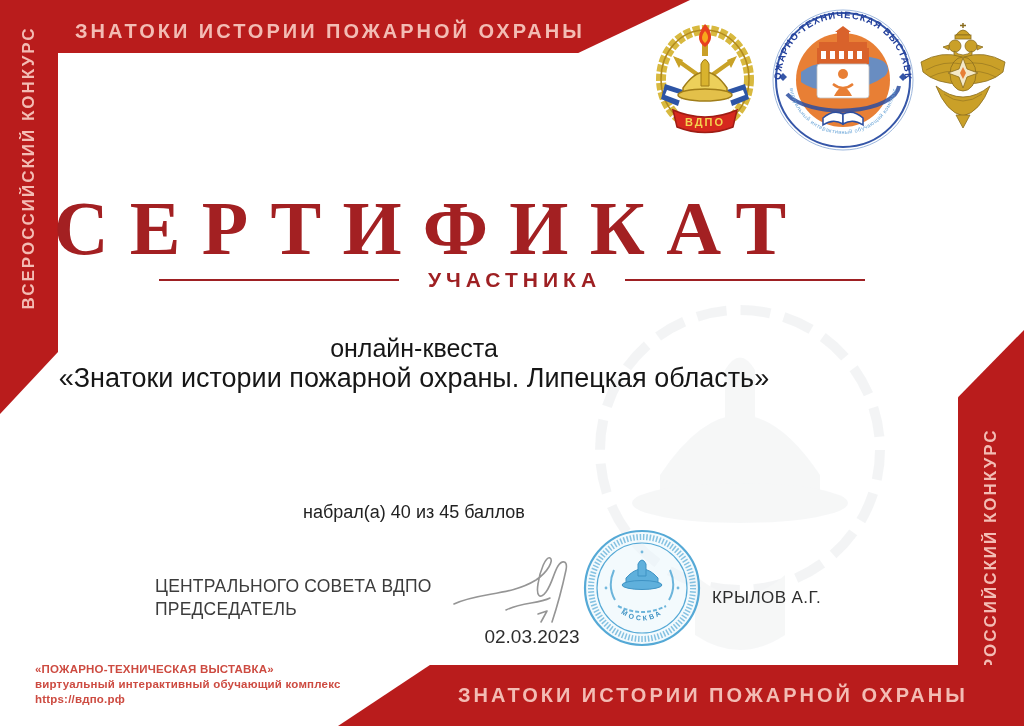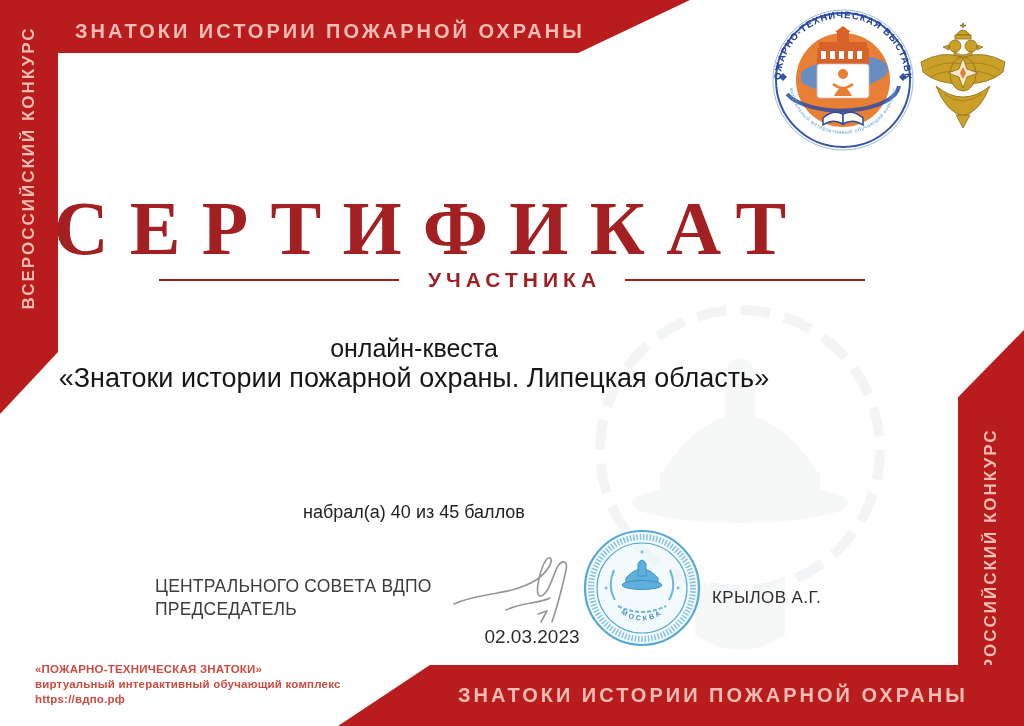--- a/index.html
+++ b/index.html
@@ -94,20 +94,39 @@
     <div class="ribbon-text">ЗНАТОКИ ИСТОРИИ ПОЖАРНОЙ ОХРАНЫ</div>
   </div>
   <div class="ribbon ribbon-left"></div>
   <div class="v-text" style="left:29px;top:168px;">ВСЕРОССИЙСКИЙ КОНКУРС</div>
   <div class="ribbon ribbon-right"></div>
   <div class="v-text" style="left:991px;top:570px;">ВСЕРОССИЙСКИЙ КОНКУРС</div>
   <div class="ribbon ribbon-bottom">
     <div class="ribbon-text">ЗНАТОКИ ИСТОРИИ ПОЖАРНОЙ ОХРАНЫ</div>
   </div>
 
+  <div class="logo logo-vdpo">
+    <svg width="104" height="118" viewBox="0 0 104 118">
+      <ellipse cx="52" cy="57" rx="44" ry="49" fill="none" stroke="#d8b93f" stroke-width="10" stroke-dasharray="7 2"></ellipse>
+      <ellipse cx="52" cy="57" rx="44" ry="49" fill="none" stroke="#b28a1e" stroke-width="1.5"></ellipse>
+      <path d="M24,78 L80,38 M24,38 L80,78" stroke="#c9a227" stroke-width="4"></path>
+      <path d="M20,34 l10,4 -4,8 z M84,34 l-10,4 4,8 z" fill="#c9a227"></path>
+      <rect x="49" y="22" width="6" height="12" fill="#caa028"></rect>
+      <path d="M52,2 C45,11 43,19 52,25 C61,19 59,9 52,2 Z" fill="#e8401f"></path>
+      <path d="M52,9 C48,14 48,18 52,21 C56,18 56,13 52,9 Z" fill="#f7a81b"></path>
+      <path d="M12,62 l18,6 -5,16 -17,-7 z" fill="#2d55a5"></path>
+      <path d="M92,62 l-18,6 5,16 17,-7 z" fill="#2d55a5"></path>
+      <path d="M14,68 l16,5 -2,6 -16,-6 z M90,68 l-16,5 2,6 16,-6 z" fill="#ffffff"></path>
+      <path d="M30,66 Q52,34 74,66 L74,72 Q52,80 30,72 Z" fill="#ecd05a" stroke="#a07d18" stroke-width="1.5"></path>
+      <path d="M48,42 Q52,33 56,42 L56,64 L48,64 Z" fill="#d9b32e" stroke="#a07d18" stroke-width="1"></path>
+      <ellipse cx="52" cy="73" rx="27" ry="6" fill="#e3c04a" stroke="#a07d18" stroke-width="1.5"></ellipse>
+      <path d="M20,88 Q52,102 84,88 L80,105 Q52,116 24,105 Z" fill="#d6281e" stroke="#9e1c14" stroke-width="1.5"></path>
+      <text x="52" y="104" text-anchor="middle" font-size="11" font-weight="bold" font-family="Liberation Sans, sans-serif" fill="#f5d34f" letter-spacing="2">ВДПО</text>
+    </svg>
+  </div>
 
   <div class="logo logo-exhibition">
     <svg width="144" height="146" viewBox="0 0 144 146">
       <defs>
         <path id="exTop" d="M 10,74 A 62,62 0 0 1 134,74"></path>
         <path id="exBot" d="M 18,74 A 54,54 0 0 0 126,74"></path>
       </defs>
       <circle cx="72" cy="74" r="70" fill="#ffffff" stroke="#9db7dd" stroke-width="1"></circle>
       <circle cx="72" cy="74" r="67" fill="none" stroke="#3556a8" stroke-width="2"></circle>
       <circle cx="72" cy="74" r="47" fill="#e87f35"></circle>
@@ -217,18 +236,18 @@
       <text font-size="7" font-weight="bold" fill="#3f93c4" letter-spacing="2.5" font-family="Liberation Sans, sans-serif">
         <textPath href="#stArc" startOffset="50%" text-anchor="middle">МОСКВА</textPath>
       </text>
     </svg>
   </div>
 
   <div class="date">02.03.2023</div>
   <div class="signer-name">КРЫЛОВ А.Г.</div>
 
   <div class="footer">
-    <div>«ПОЖАРНО-ТЕХНИЧЕСКАЯ ЗНАТОКИ»</div>
+    <div>«ПОЖАРНО-ТЕХНИЧЕСКАЯ ВЫСТАВКА»</div>
     <div>виртуальный интерактивный обучающий комплекс</div>
     <div>https://вдпо.рф</div>
   </div>
 
 </div>
 
 </body></html>

